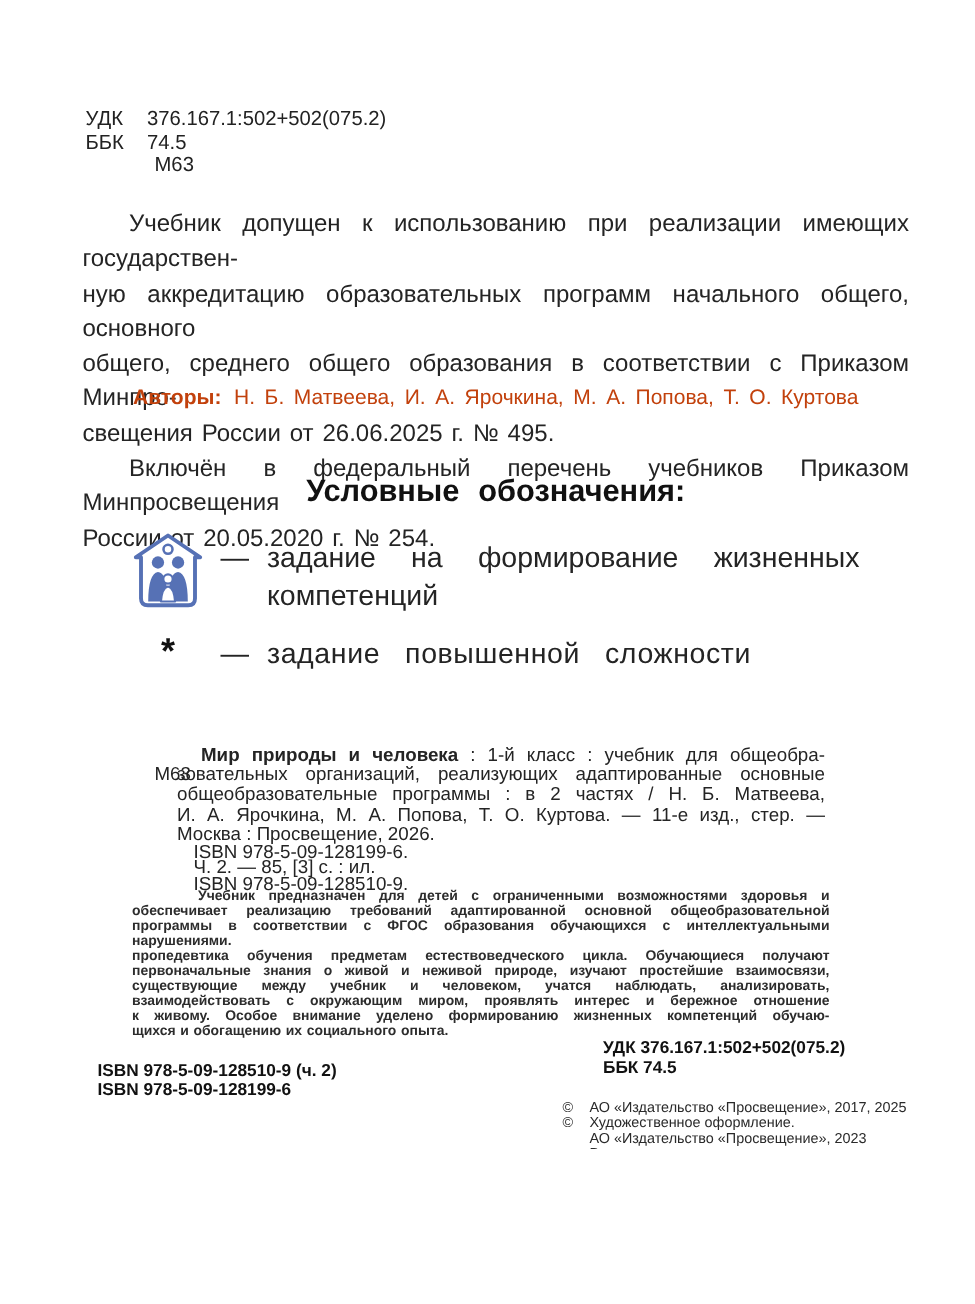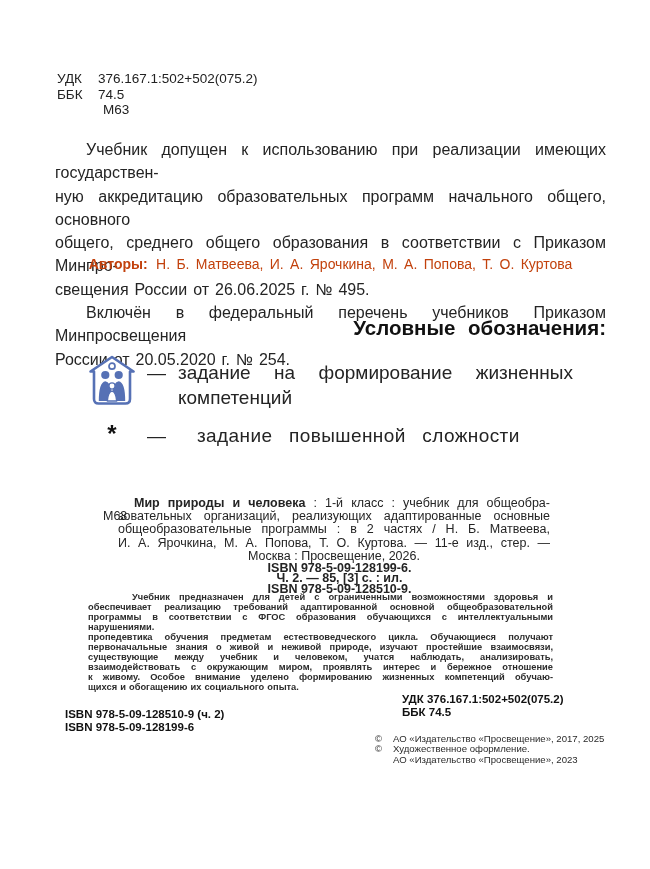--- a/index.html
+++ b/index.html
@@ -21,39 +21,39 @@
   .notice{position:absolute;left:55px;top:138px;width:551px;font-size:16px;line-height:23.3px;word-spacing:1.5px;}
   .line{min-height:23.3px;}
   .j{text-align:justify;text-align-last:justify;}
   .ind{text-indent:31px;}
 
   
   .authors{position:absolute;left:55px;top:256px;width:551px;text-align:center;font-size:14px;word-spacing:2.5px;color:#c2410c;}
   .authors b{margin-right:2px;}
 
   
-  .legend-title{position:absolute;left:55px;top:316px;width:551px;text-align:right;font-weight:bold;font-size:20.5px;word-spacing:7px;color:#111;}
+  .legend-title{position:absolute;left:55px;top:316px;width:551px;text-align:center;font-weight:bold;font-size:20.5px;word-spacing:7px;color:#111;}
   .legend{position:absolute;left:89px;top:355px;width:484px;font-size:19px;}
   .lrow{display:grid;grid-template-columns:58px 31px 1fr;align-items:start;}
   .lsym{width:46px;}
   .ldash{padding-top:6px;line-height:24.5px;}
   .ltext{padding-top:6px;line-height:24.5px;}
   .lline{min-height:24.5px;}
   .lrow2{margin-top:13px;}
   .lrow2 .lsym{text-align:center;font-weight:bold;font-size:24px;line-height:20px;color:#111;}
   .lrow2 .ldash,.lrow2 .ltext{padding-top:0;}
-  .spread{word-spacing:11px;letter-spacing:0.4px;margin-left:19px;}
+  .spread{word-spacing:11px;letter-spacing:0.4px;}
 
   
   .imprint{position:absolute;left:88px;top:497px;width:465px;font-size:12.5px;line-height:13.2px;}
   .biblio{margin-left:30px;width:432px;position:relative;}
   .m63-hang{position:absolute;left:-15px;top:13.2px;}
-  .bline{min-height:13.2px;text-align:center;}
+  .bline{min-height:13.2px;}
   .ind1{text-indent:16px;}
-  .isbn-group{line-height:10.4px;font-weight:bold;}
+  .isbn-group{line-height:10.4px;}
   .isbn-group .bline{min-height:10.4px;padding-left:11px;}
   .annotation{margin-top:-2.5px;font-size:9.3px;line-height:10.05px;word-spacing:0.5px;color:#2c2c2c;font-weight:bold;}
   .aline{min-height:10.05px;}
   .ind3{text-indent:44px;}
   .udk-bottom{margin-left:314px;margin-top:1px;font-weight:bold;font-size:11.5px;line-height:13px;white-space:nowrap;color:#111;}
 
   
   .footer-isbn{position:absolute;left:65px;top:708px;font-weight:bold;font-size:11.5px;line-height:13px;white-space:nowrap;color:#111;}
   .copyright{position:absolute;left:375px;top:734px;font-size:9.6px;line-height:10.3px;color:#2a2a2a;}
   .crow{display:grid;grid-template-columns:18px 1fr;white-space:nowrap;}

